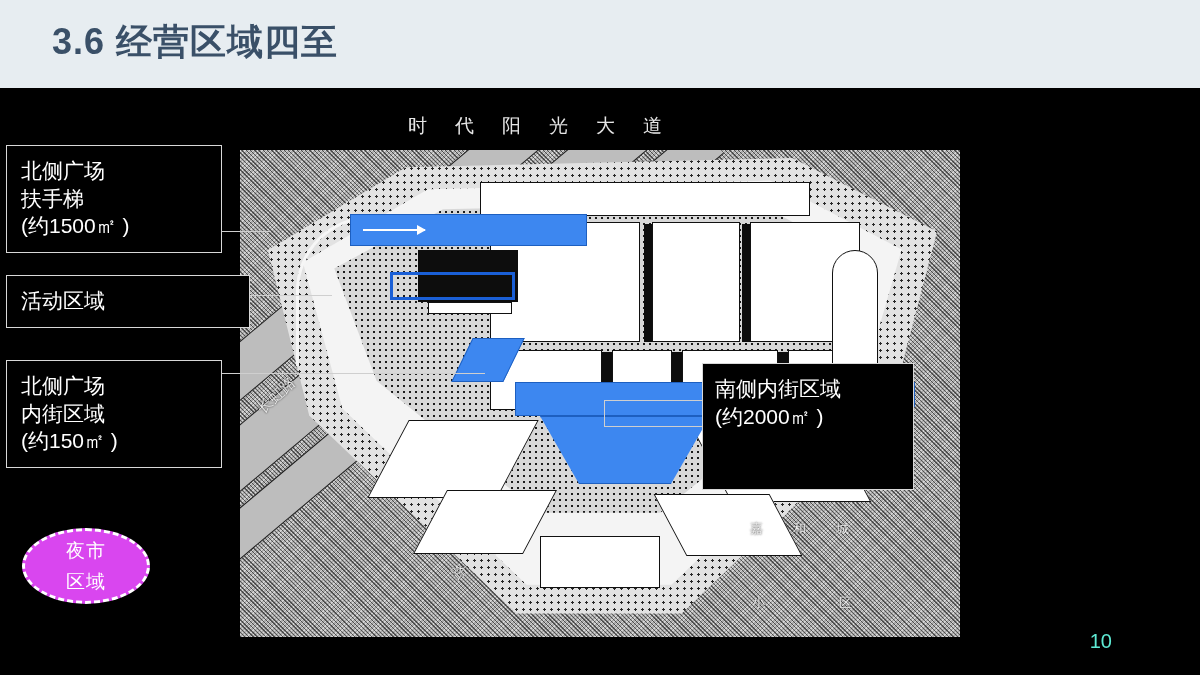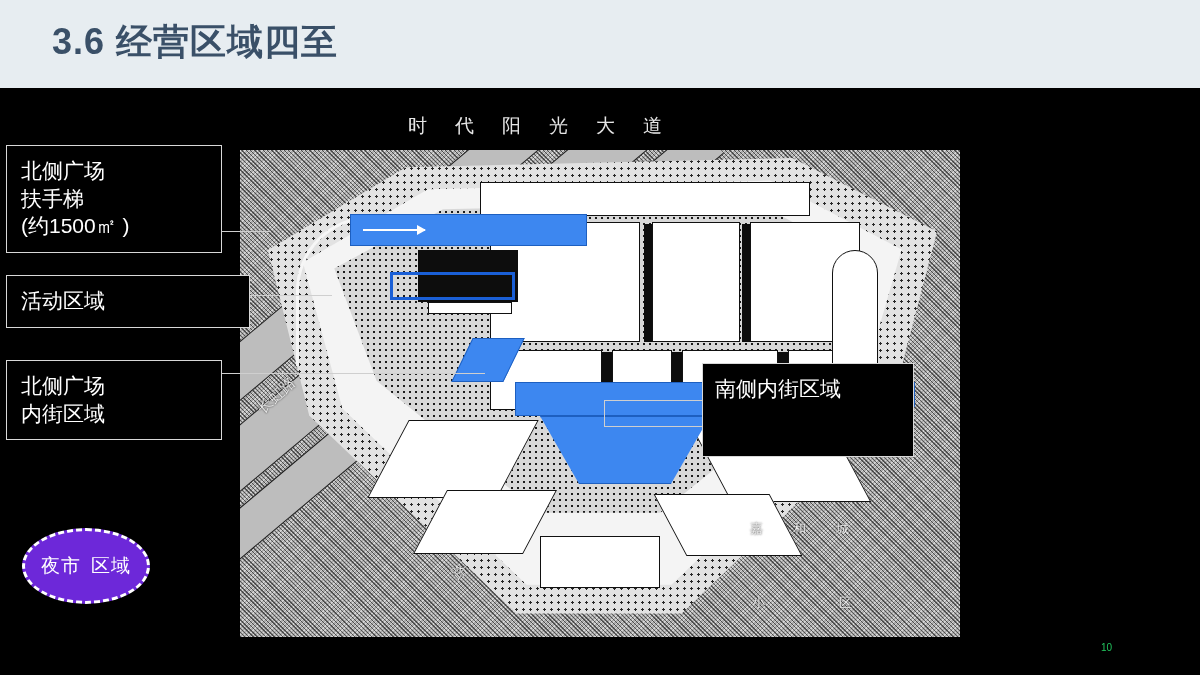--- a/index.html
+++ b/index.html
@@ -148,47 +148,47 @@
   .callout .ln { display: block; }
   .leader {
     position: absolute;
     height: 1.4px;
     background: #cfcfcf;
   }
 
   .co-north    { left: 6px;  top: 57px;  width: 216px; }
   .co-activity { left: 6px;  top: 187px; width: 244px; }
   .co-mcd      { left: 6px;  top: 272px; width: 216px; }
-  .co-south    { left: 702px; top: 275px; width: 212px; height: 94px; padding-left: 12px; }
+  .co-south    { left: 702px; top: 275px; width: 212px; height: 127px; padding-left: 12px; }
 
   .ld-north    { left: 222px; top: 143px; width: 48px; }
   .ld-activity { left: 222px; top: 207px; width: 110px; }
   .ld-mcd      { left: 222px; top: 285px; width: 263px; }
   .ld-south1   { left: 605px; top: 312px; width: 99px; }
   .ld-south2   { left: 605px; top: 338px; width: 99px; }
   .ld-south-v  { left: 604px; top: 312px; width: 1.4px; height: 27px; background: #cfcfcf; position: absolute; }
 
   
   .badge {
     position: absolute; left: 22px; top: 440px;
     width: 128px; height: 76px;
     border-radius: 50%;
-    background: #6d28d9;
+    background: #d946ef;
     border: 3px dashed #ffffff;
-    display: flex; flex-direction: row;
+    display: flex; flex-direction: column;
     align-items: center; justify-content: center;
     color: #ffffff; font-size: 19px; line-height: 1.12;
     letter-spacing: 1px;
     gap: 10px;
   }
 
   
   .pageno {
     position: absolute; right: 88px; bottom: 22px;
-    color: #22c55e; font-size: 10px;
+    color: #5eead4; font-size: 20px;
   }
 
   
   .bldg { position: absolute; background: #ffffff; border: 1.3px solid #111; }
   .bldg-dark { position: absolute; background: #0d0d0d; }
   .dots {
     position: absolute;
     background-color: #d8d8d8;
     background-image: radial-gradient(#1a1a1a 1px, transparent 1.2px);
     background-size: 6px 6px;
@@ -302,24 +302,26 @@
     <span class="ln">(约1500㎡ )</span>
   </div>
 
   <div class="callout co-activity">
     <span class="ln">活动区域</span>
   </div>
 
   <div class="callout co-mcd">
     <span class="ln">北侧广场</span>
     <span class="ln">内街区域</span>
+    <span class="ln">(约150㎡ )</span>
   </div>
 
   <div class="callout co-south">
     <span class="ln">南侧内街区域</span>
+    <span class="ln">(约2000㎡ )</span>
   </div>
 
   <div class="badge">
     <span>夜市</span>
     <span>区域</span>
   </div>
 
   <div class="pageno">10</div>
 
 </div>

